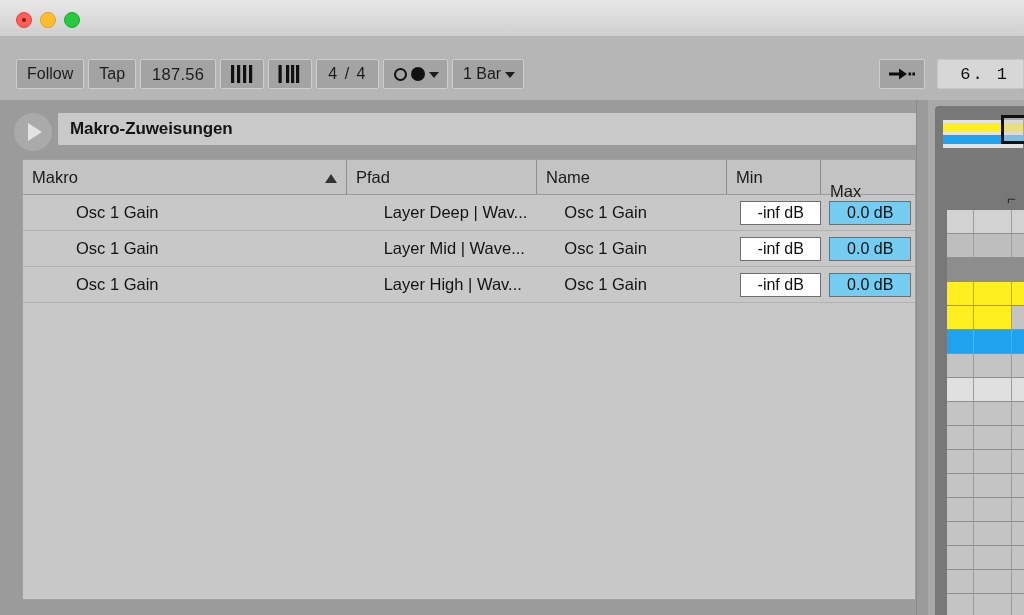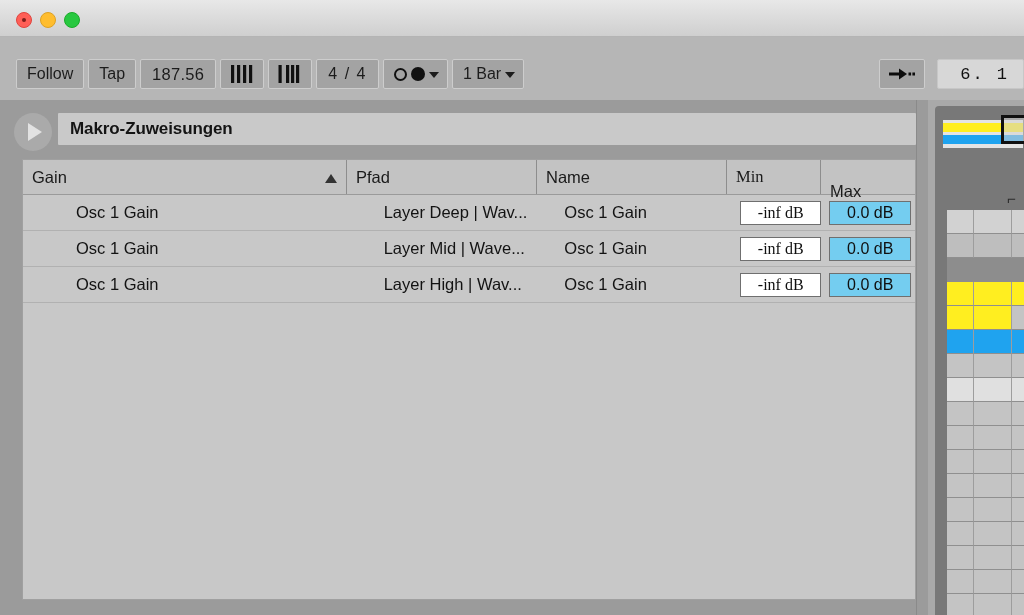--- a/index.html
+++ b/index.html
@@ -224,21 +224,21 @@
     margin-top: -3px;
     width: 0; height: 0;
     border-left: 6px solid transparent;
     border-right: 6px solid transparent;
     border-bottom: 9px solid #333;
   }
 
   .col-makro { width: 324px; }
   .col-pfad  { width: 190px; }
   .col-name  { width: 190px; text-align: right; }
-  .col-min   { width: 94px; font-family: Liberation Serif, serif; }
+  .col-min   { width: 94px; }
   .col-max   { width: 94px; }
 
   .mac-row {
     display: flex;
     height: 36px;
     background: #c8c8c8;
     border-bottom: 1px solid #b1b1b1;
     box-sizing: border-box;
     padding-left: 44px;
   }
@@ -432,21 +432,21 @@
         <div class="dev-playbtn">
           <span class="tri"></span>
         </div>
         <div class="dev-title">Makro-Zuweisungen</div>
       </div>
 
       <div class="maclist">
 
         <div class="mac-head">
           <div class="cell col-makro">
-            <span>Gain</span>
+            <span>Makro</span>
             <span class="sortarrow"></span>
           </div>
           <div class="cell col-pfad">
             <span>Pfad</span>
           </div>
           <div class="cell col-name">
             <span>Name</span>
           </div>
           <div class="cell col-min">
             <span>Min</span>

